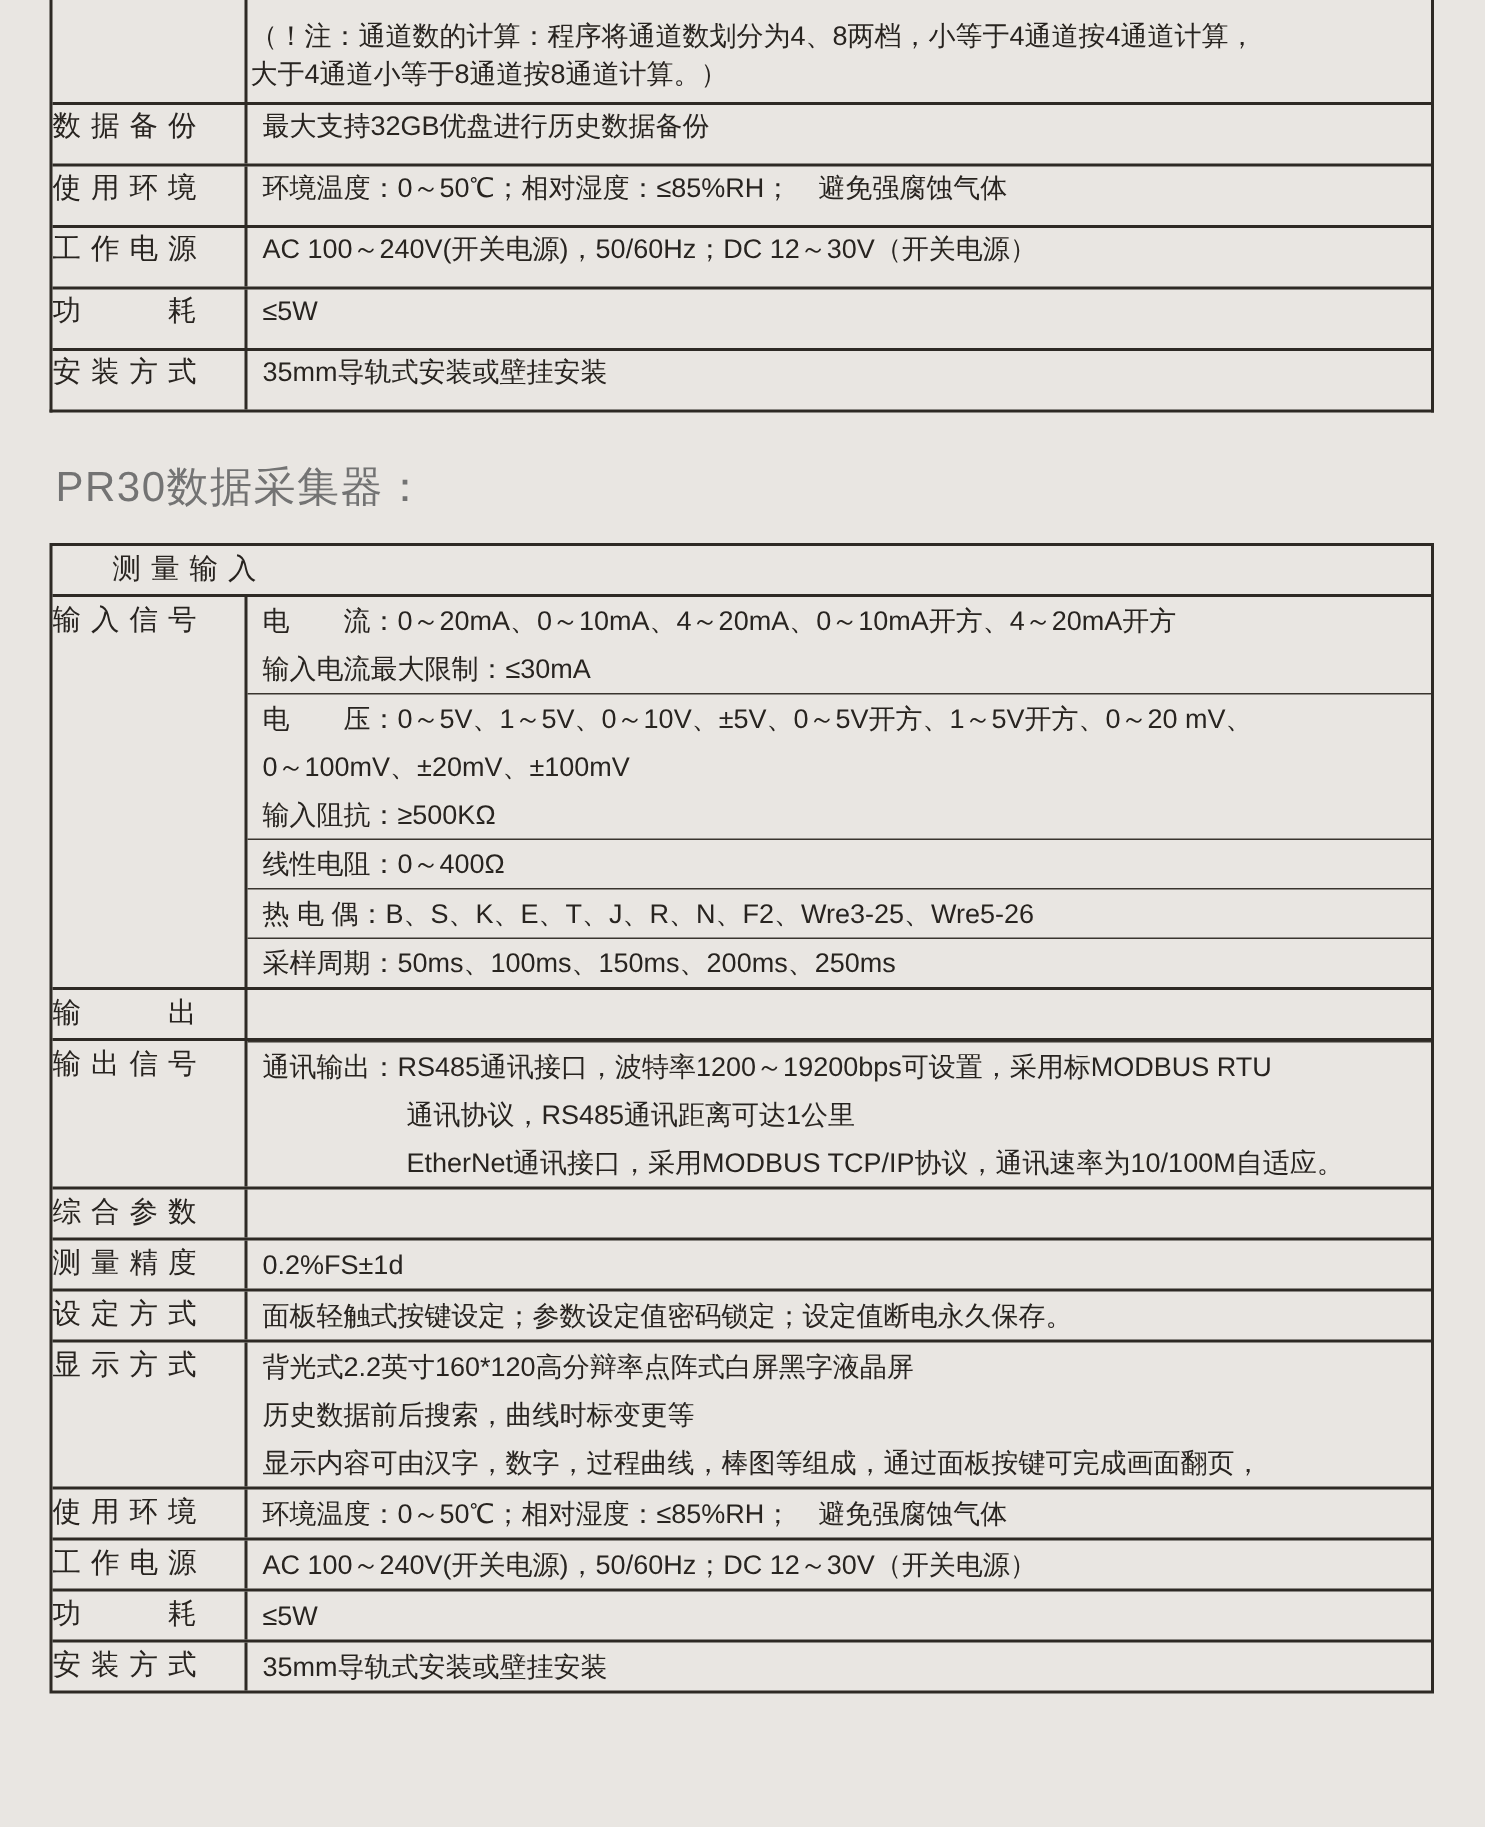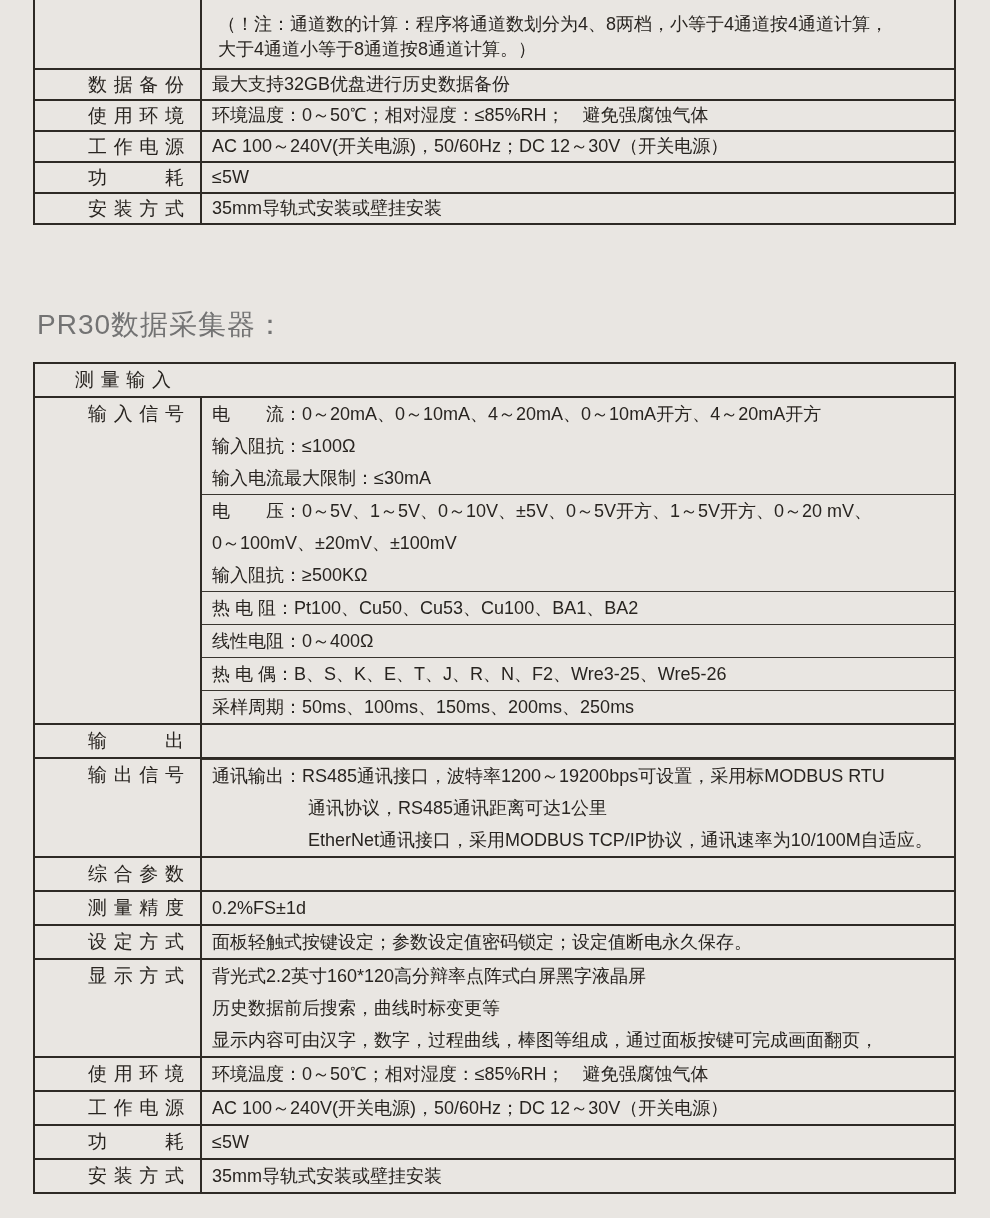--- a/index.html
+++ b/index.html
@@ -17,49 +17,49 @@
     border: 2px solid #2e2a25;
   }
   #table1 { top: 0; border-top: none; }
   #table2 { top: 362px; }
 
   .trow { display: flex; border-top: 2px solid #2e2a25; }
   .trow.first { border-top: none; }
 
   .lcell {
     flex: 0 0 130px; border-right: 2px solid #2e2a25;
-    display: flex; justify-content: center; align-items: flex-start; margin-left: 37px;
+    display: flex; align-items: flex-start;
   }
   .lbl {
     display: inline-block; width: 96px;
     text-align: justify; text-align-last: justify;
     font-size: 19px; line-height: 32px; white-space: nowrap;
   }
   #table1 .lbl { line-height: 29px; }
 
   .vcell { flex: 1; min-width: 0; font-size: 18px; }
   .line { height: 32px; line-height: 32px; padding-left: 10px; white-space: nowrap; }
-  #table1 .line { height: 29px; line-height: 29px; }
+  #table1 .line { height: 39px; line-height: 29px; }
   .line.indent { padding-left: 106px; }
 
   .block { border-top: 1px solid #39352f; }
   .block.first { border-top: none; }
 
   
   .trow.merged { display: block; }
   .trow.merged .lbl { margin-left: 40px; }
 
   
   .formula-cell { padding: 5px 0 6px 0; }
   .formula-line { display: flex; align-items: flex-start; padding-left: 10px; line-height: 28px; }
   .frac { display: inline-block; margin-left: 8px; text-align: center; }
   .frac-num { display: block; line-height: 26px; padding: 0 5px 2px 5px; border-bottom: 2px solid #2e2a25; white-space: nowrap; }
   .frac-den { display: block; line-height: 26px; padding-top: 2px; white-space: nowrap; }
   .note-block { margin-top: 7px; }
-  .note-line { line-height: 25px; padding-left: 16px; white-space: nowrap; }
+  .note-line { line-height: 25px; padding-left: 2px; white-space: nowrap; }
 
   
   .heading {
     position: absolute; left: 37px; top: 306px;
     font-size: 28px; color: #737373; letter-spacing: 1px; white-space: nowrap;
   }
 </style>
 </head>
 <body>
 
@@ -131,32 +131,28 @@
       <span class="lbl">测量输入</span>
     </div>
 
     <div class="trow">
       <div class="lcell">
           <span class="lbl">输入信号</span>
         </div>
       <div class="vcell">
         <div class="block first">
           <div class="line">电　　流：0～20mA、0～10mA、4～20mA、0～10mA开方、4～20mA开方</div>
-          <div class="line">输入阻抗：≤100Ω</div>
           <div class="line">输入电流最大限制：≤30mA</div>
         </div>
         <div class="block">
           <div class="line">电　　压：0～5V、1～5V、0～10V、±5V、0～5V开方、1～5V开方、0～20 mV、</div>
           <div class="line">0～100mV、±20mV、±100mV</div>
           <div class="line">输入阻抗：≥500KΩ</div>
         </div>
         <div class="block">
-          <div class="line">热 电 阻：Pt100、Cu50、Cu53、Cu100、BA1、BA2</div>
-        </div>
-        <div class="block">
           <div class="line">线性电阻：0～400Ω</div>
         </div>
         <div class="block">
           <div class="line">热 电 偶：B、S、K、E、T、J、R、N、F2、Wre3-25、Wre5-26</div>
         </div>
         <div class="block">
           <div class="line">采样周期：50ms、100ms、150ms、200ms、250ms</div>
         </div>
       </div>
     </div>

